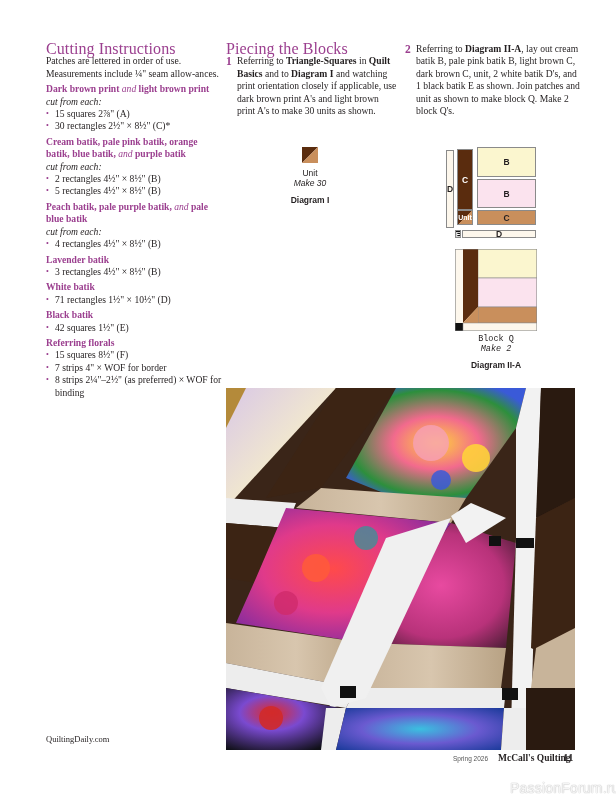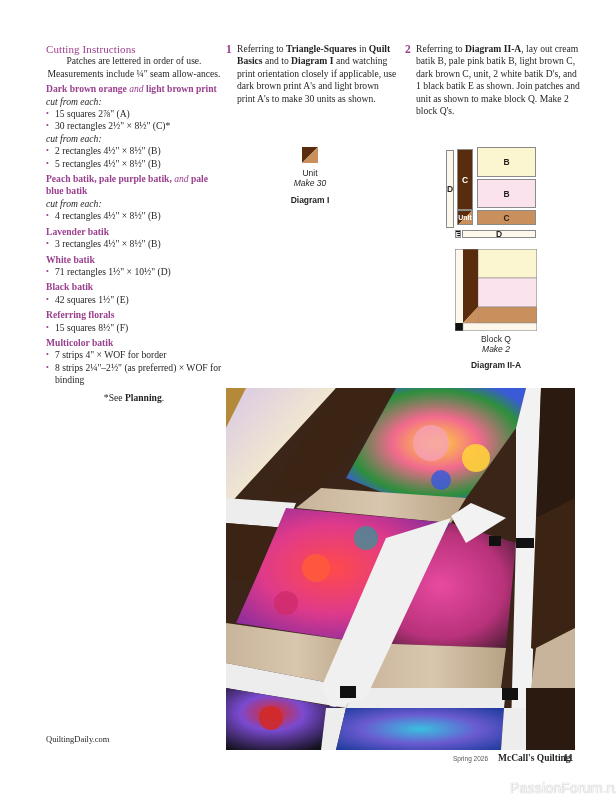--- a/index.html
+++ b/index.html
@@ -1,22 +1,22 @@
 <!DOCTYPE html>
 <html><head>
 <meta charset="utf-8">
 <style>
   html, body { margin: 0; padding: 0; }
   body { width: 616px; height: 800px; background: #ffffff; position: relative; overflow: hidden;
          font-family: "Liberation Serif", "DejaVu Serif", serif; color: #231f20; }
   .abs { position: absolute; }
-  .h2 { font-family: "Liberation Serif", serif; color: #9b3f8f; font-size: 11px; font-weight: normal; letter-spacing: 0.1px; margin: 0; }
+  .h2 { font-family: "Liberation Serif", serif; color: #9b3f8f; font-size: 16px; font-weight: normal; letter-spacing: 0.1px; margin: 0; }
   .body { font-size: 9.6px; line-height: 12.4px; }
   .col1 { left: 46px; top: 43px; width: 176px; }
-  .col1 p { margin: 0; text-align: center; }
+  .col1 p { margin: 0; }
   .fab { color: #9b3f8f; font-weight: bold; font-size: 9.6px; line-height: 12.4px; margin-top: 3px; }
   .fab i { font-weight: normal; }
   .cut { font-weight: normal; font-style: italic; }
   ul.b { list-style: none; margin: 0; padding: 0; }
   ul.b li { position: relative; padding-left: 9px; }
   ul.b li::before { content: "•"; position: absolute; left: 0; color: #9b3f8f; font-size: 8px; }
   .col2 { left: 226px; top: 43px; width: 172px; }
   .step { position: relative; padding-left: 11px; }
   .step .num { position: absolute; left: 0; top: 0; color: #9b3f8f; font-weight: bold; font-size: 11.5px; line-height: 12.4px; }
   .col3 { left: 405px; top: 43px; width: 175px; }
@@ -30,26 +30,27 @@
   .wm { font-family: "Liberation Sans", sans-serif; color: rgba(255,255,255,0.85); font-size: 14px;
         text-shadow: 0 0 1px #bbb, 0 0 1px #bbb; letter-spacing: 0.2px; }
 </style>
 </head>
 <body>
 
 <div class="abs col1 body">
   <h2 class="h2">Cutting Instructions</h2>
   <p>Patches are lettered in order of use. Measurements include ¼" seam allow-ances.</p>
   <div id="cut-groups">
-      <div class="fab"><span>Dark brown orange </span><i>and</i><span> light brown print</span></div>
+      <div class="fab"><span>Dark brown print </span><i>and</i><span> light brown print</span></div>
       <div class="cut">cut from each:</div>
       <ul class="b">
         <li>15 squares 2⅞" (A)</li>
         <li>30 rectangles 2½" × 8½" (C)*</li>
       </ul>
+      <div class="fab"><span>Cream batik, pale pink batik, orange batik, blue batik, </span><i>and</i><span> purple batik</span></div>
       <div class="cut">cut from each:</div>
       <ul class="b">
         <li>2 rectangles 4½" × 8½" (B)</li>
       </ul>
       <ul class="b">
         <li>5 rectangles 4½" × 8½" (B)</li>
       </ul>
       <div class="fab"><span>Peach batik, pale purple batik, </span><i>and</i><span> pale blue batik</span></div>
       <div class="cut">cut from each:</div>
       <ul class="b">
@@ -64,30 +65,29 @@
         <li>71 rectangles 1½" × 10½" (D)</li>
       </ul>
       <div class="fab"><span>Black batik</span><i></i><span></span></div>
       <ul class="b">
         <li>42 squares 1½" (E)</li>
       </ul>
       <div class="fab"><span>Referring florals</span><i></i><span></span></div>
       <ul class="b">
         <li>15 squares 8½" (F)</li>
       </ul>
-      <div class="fab"><span>Multicolor batik</span><i></i><span></span></div>
       <ul class="b">
         <li>7 strips 4" × WOF for border</li>
         <li>8 strips 2¼"–2½" (as preferred) × WOF for binding</li>
       </ul>
     </div>
-  <p style="margin-top:5px"><span>*See </span><b>Planning</b><span>.</span></p>
 </div>
 
 <div class="abs col2 body">
+  <h2 class="h2">Piecing the Blocks</h2>
   <div class="step">
     <span class="num">1</span>
     <span>Referring to </span><b>Triangle-Squares</b><span> in </span><b>Quilt Basics</b><span> and to </span><b>Diagram I</b><span> and watching print orientation closely if applicable, use dark brown print A's and light brown print A's to make 30 units as shown.</span>
   </div>
 </div>
 
 <div class="abs" style="left:302px; top:147px; width:16px; height:16px;">
   <svg width="16" height="16" viewBox="0 0 16 16">
       <polygon points="0,0 16,0 0,16" fill="#5a2c0e"></polygon>
       <polygon points="16,0 16,16 0,16" fill="#c98f5c"></polygon>
@@ -141,21 +141,21 @@
     <rect x="23" y="29" width="59" height="29" fill="#fbe3ee" stroke="#8a8a8a" stroke-width="0.6"></rect>
     <rect x="23" y="58" width="59" height="16" fill="#c98f5c" stroke="#8a8a8a" stroke-width="0.6"></rect>
     <rect x="8" y="0" width="15" height="58" fill="#5a2c0e"></rect>
     <polygon points="8,58 23,58 8,74" fill="#5a2c0e"></polygon>
     <polygon points="23,58 23,74 8,74" fill="#c98f5c"></polygon>
     <rect x="0" y="74" width="8" height="8" fill="#111"></rect>
     <rect x="8" y="74" width="74" height="8" fill="#fdf7ec" stroke="#8a8a8a" stroke-width="0.5"></rect>
     <rect x="0" y="0" width="82" height="82" fill="none" stroke="#8a8a8a" stroke-width="0.8"></rect>
   </svg>
 </div>
-<div class="abs cap" style="left:456px; top:334px; width:80px;">
+<div class="abs cap" style="left:456px; top:334px; width:80px;font-family:Liberation Mono, monospace;">
   <div>Block Q</div>
   <div><i>Make 2</i></div>
 </div>
 <div class="abs dtitle" style="left:446px; top:360px; width:100px;">Diagram II-A</div>
 
 <div class="abs photo" aria-label="Quilt photo showing floral blocks with brown, white and black sashing">
   <svg width="349" height="362" viewBox="0 0 349 362">
     <defs>
       <radialGradient id="fl1" cx="50%" cy="50%" r="60%">
           <stop offset="0" stop-color="#ffd23a"></stop>

